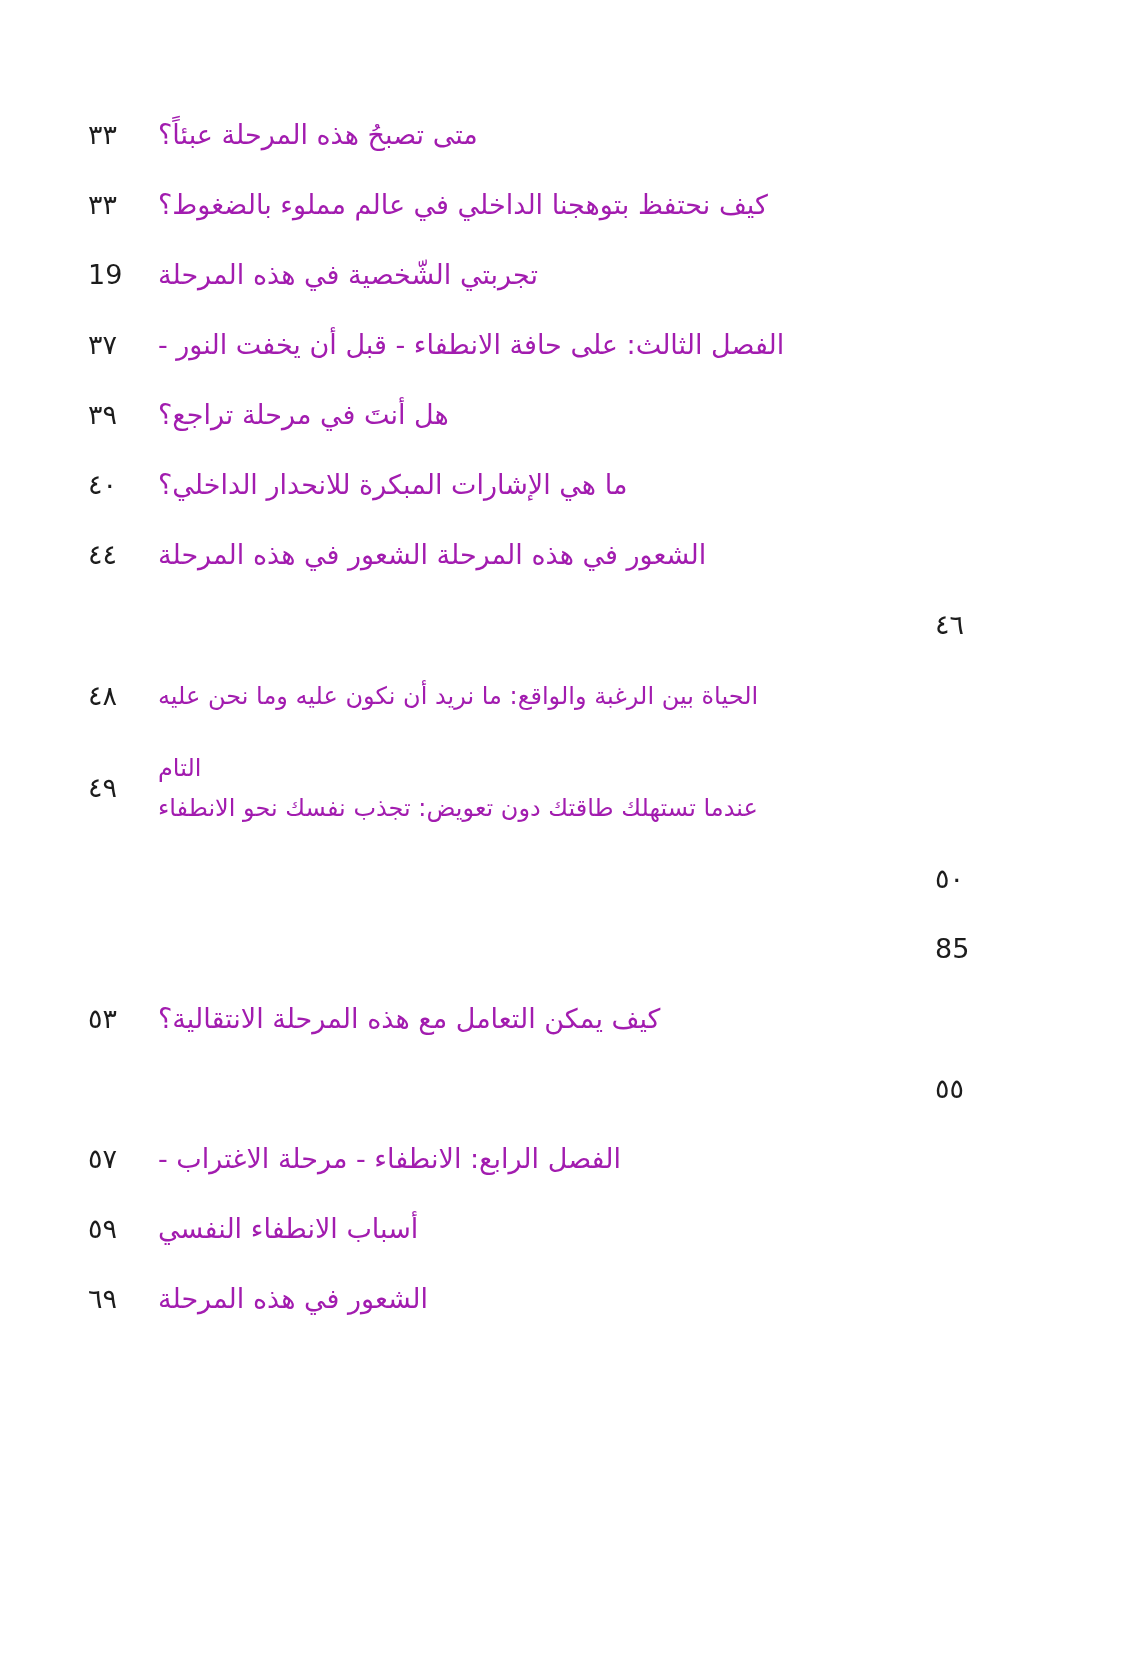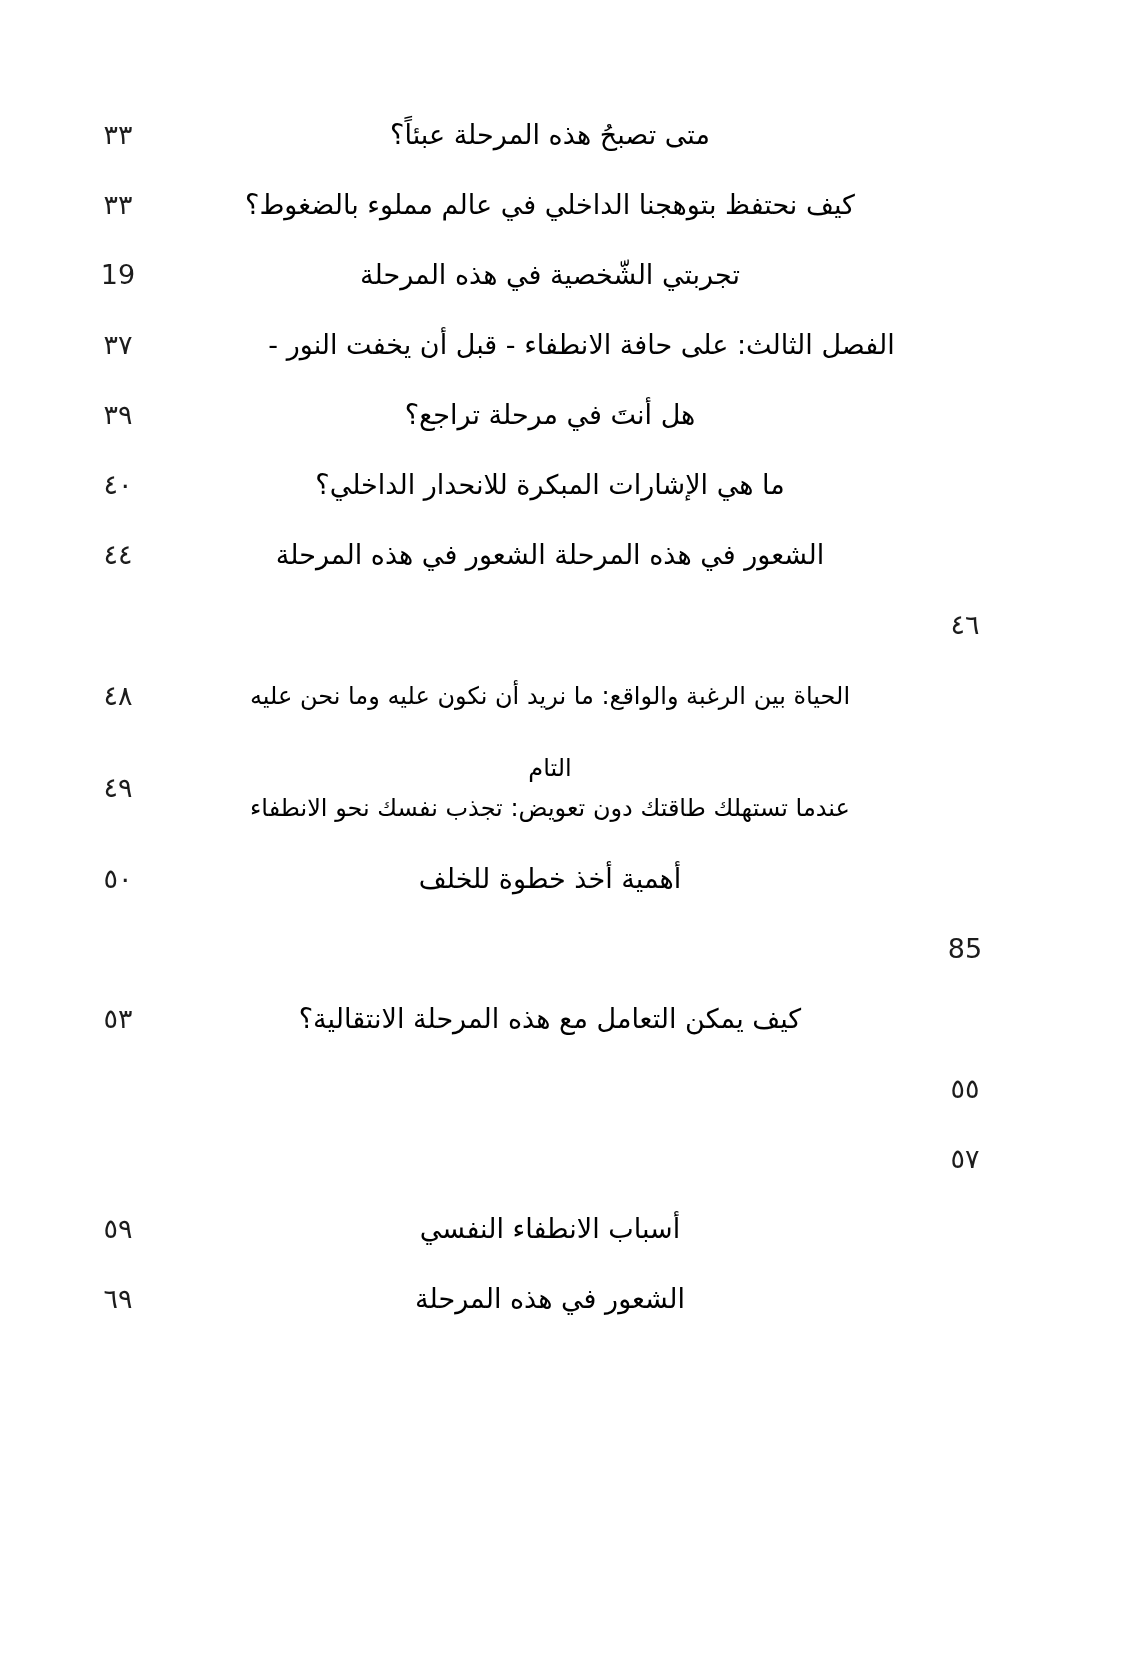--- a/index.html
+++ b/index.html
@@ -26,24 +26,24 @@
   }
   .toc-row {
     display: flex;
     flex-direction: row;      
     align-items: center;
     margin-bottom: 32px;
     padding-left: 0;
   }
   .toc-title {
     flex: 1 1 auto;
-    text-align: center;
+    text-align: left;
     font-size: 27px;
     line-height: 38px;
-    color: #000000;
+    color: #a21caf;
     letter-spacing: 0;
   }
   .toc-row.level-sub .toc-title {
     padding-right: 63px;      
   }
   .toc-row.size-small .toc-title {
     font-size: 24px;
     line-height: 40px;
   }
   .toc-row.extra-gap {
@@ -51,21 +51,21 @@
   }
   .toc-line {
     display: block;
   }
   .toc-page {
     flex: 0 0 auto;
     width: 60px;
     margin-right: 10px;
     margin-left: 88px;        
     direction: ltr;
-    text-align: center;
+    text-align: left;
     font-size: 27px;
     line-height: 38px;
     color: #1c1c1c;
   }
 </style>
 </head>
 <body>
 
 <div class="page">
   <div class="toc" id="toc">
@@ -121,38 +121,38 @@
     <span class="toc-page">٤٨</span>
   </div>
       <div class="toc-row level-sub size-small">
     <span class="toc-title">
           <span class="toc-line">التام</span>
           <span class="toc-line">عندما تستهلك طاقتك دون تعويض: تجذب نفسك نحو الانطفاء</span>
         </span>
     <span class="toc-page">٤٩</span>
   </div>
       <div class="toc-row level-sub">
-    <span class="toc-title">
-          <span class="toc-line">أهمية أخذ خطوة للخلف</span>
-        </span>
     <span class="toc-page">٥٠</span>
   </div>
       <div class="toc-row level-sub">
     <span class="toc-page">85</span>
   </div>
       <div class="toc-row level-sub">
     <span class="toc-title">
           <span class="toc-line">كيف يمكن التعامل مع هذه المرحلة الانتقالية؟</span>
         </span>
     <span class="toc-page">٥٣</span>
   </div>
       <div class="toc-row level-sub">
     <span class="toc-page">٥٥</span>
   </div>
       <div class="toc-row level-chapter">
+    <span class="toc-title">
+          <span class="toc-line">الفصل الرابع: الانطفاء - مرحلة الاغتراب -</span>
+        </span>
     <span class="toc-page">٥٧</span>
   </div>
       <div class="toc-row level-sub">
     <span class="toc-title">
           <span class="toc-line">أسباب الانطفاء النفسي</span>
         </span>
     <span class="toc-page">٥٩</span>
   </div>
       <div class="toc-row level-sub extra-gap">
     <span class="toc-title">

